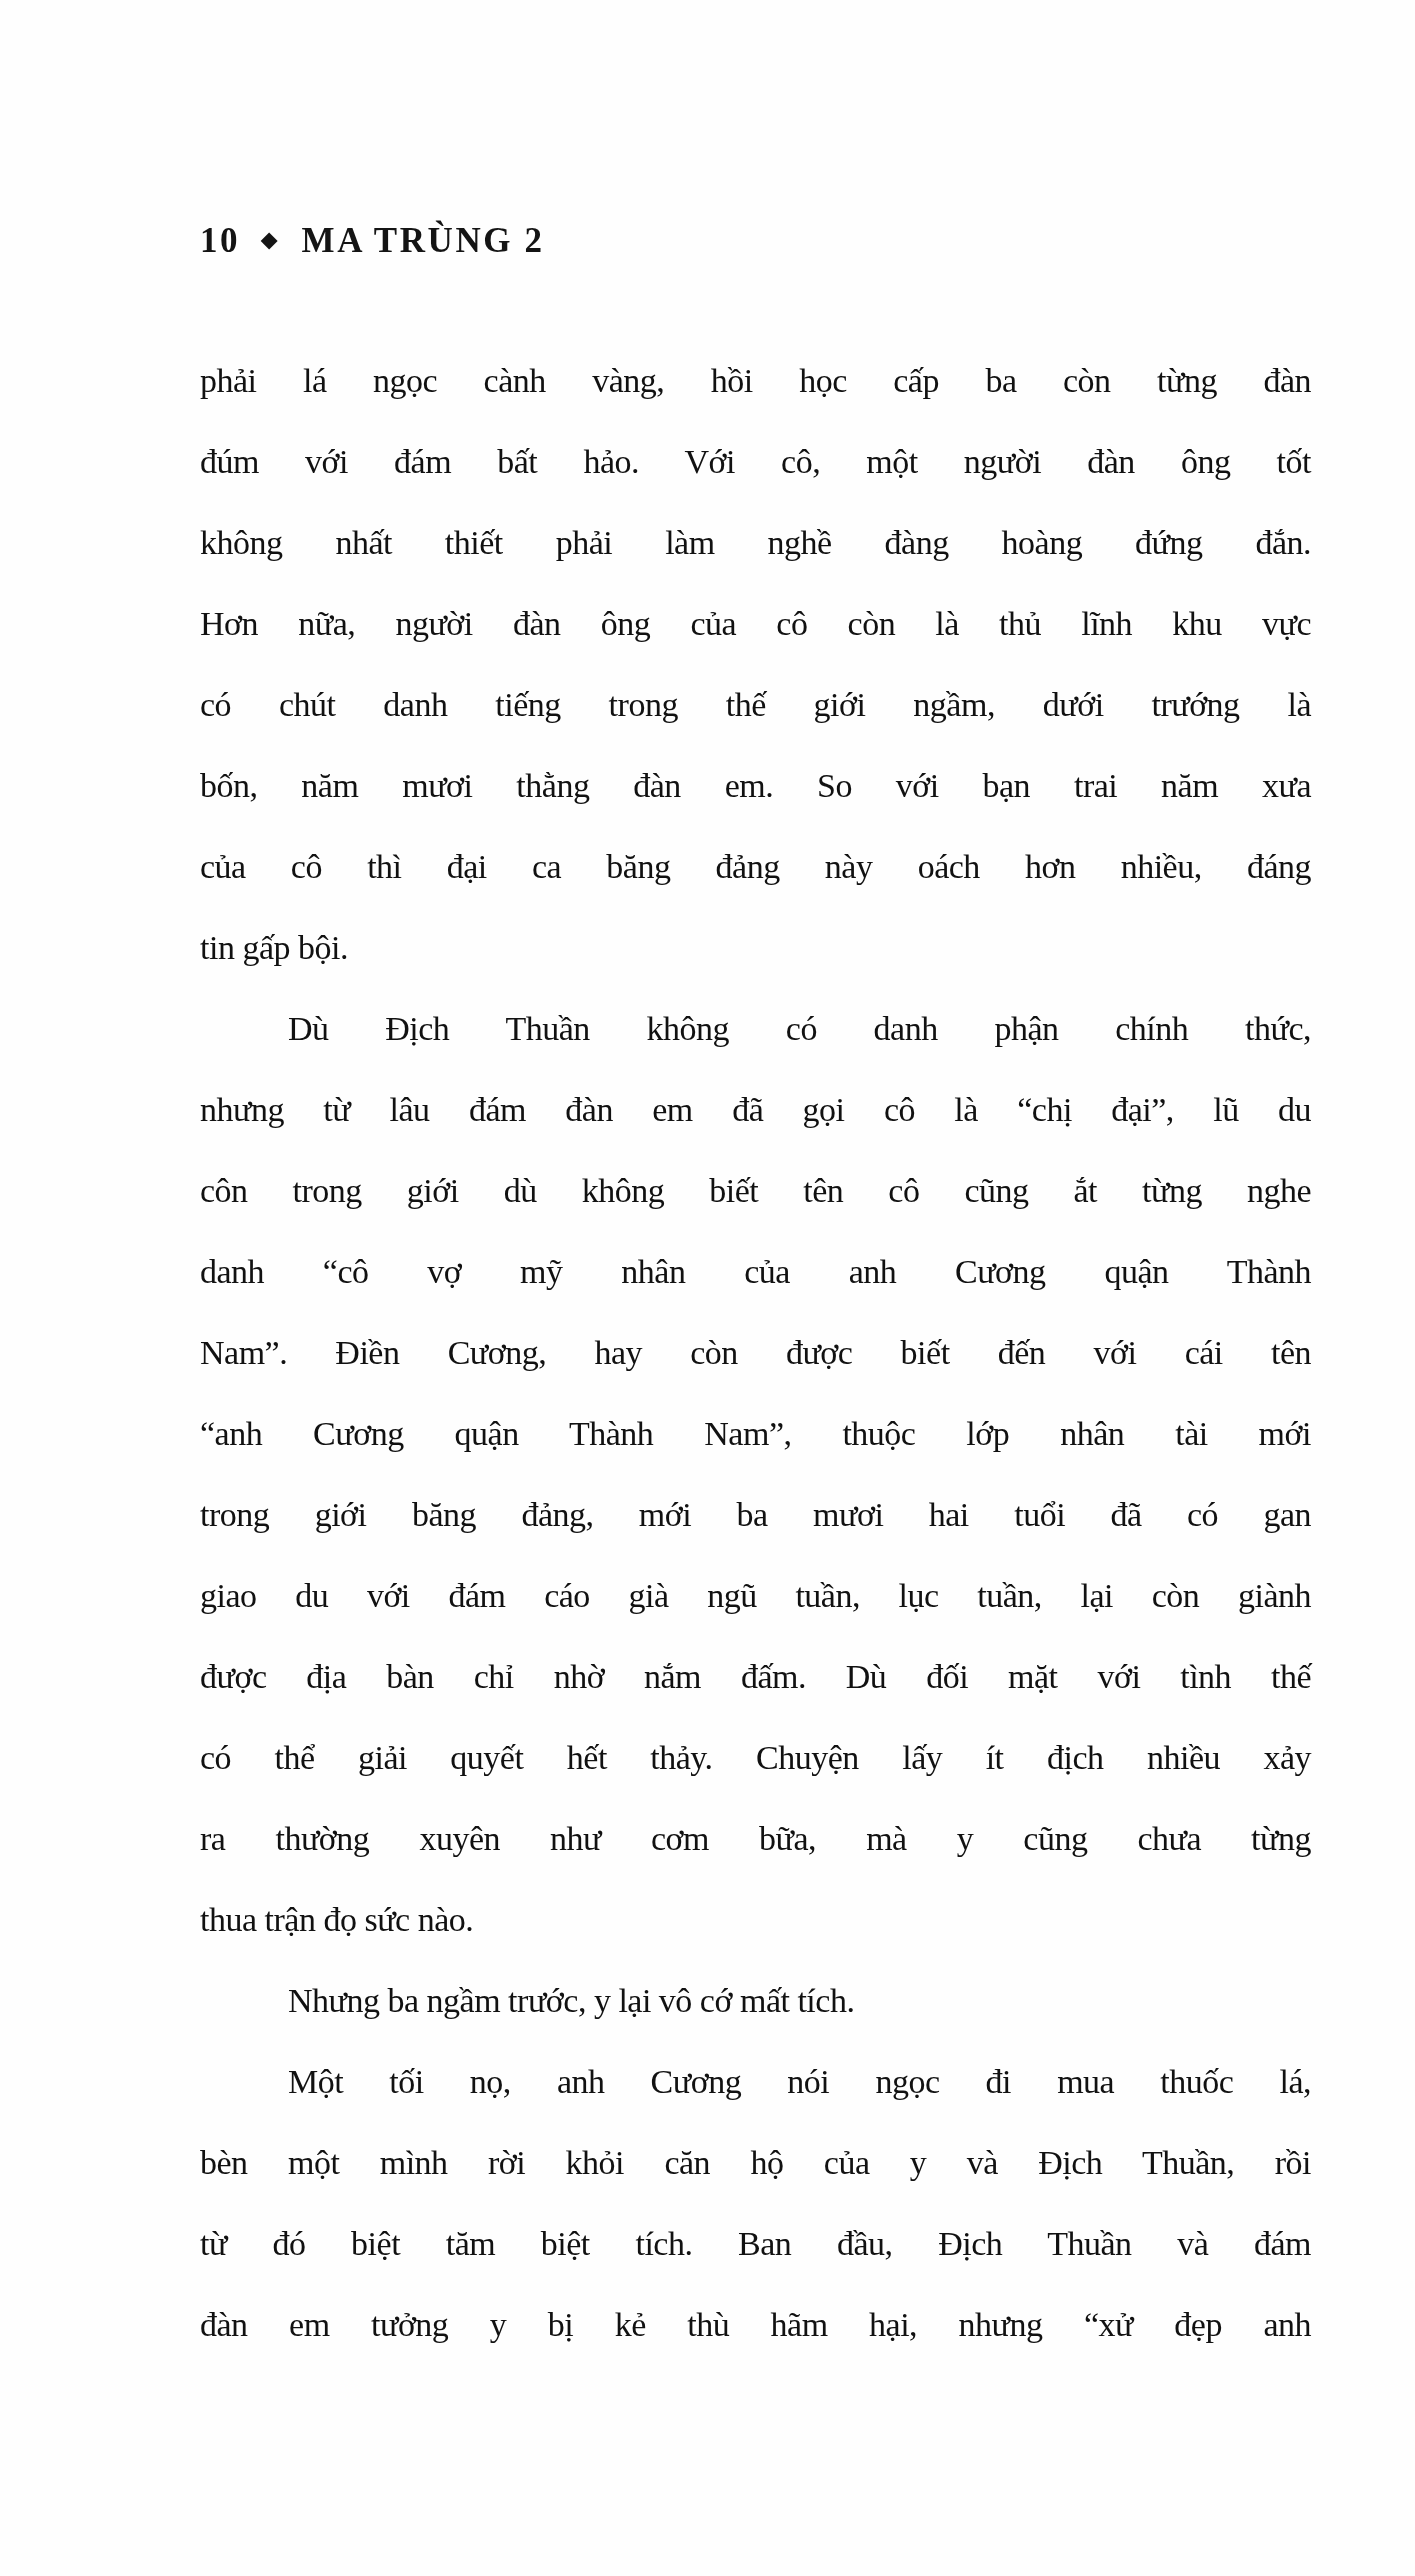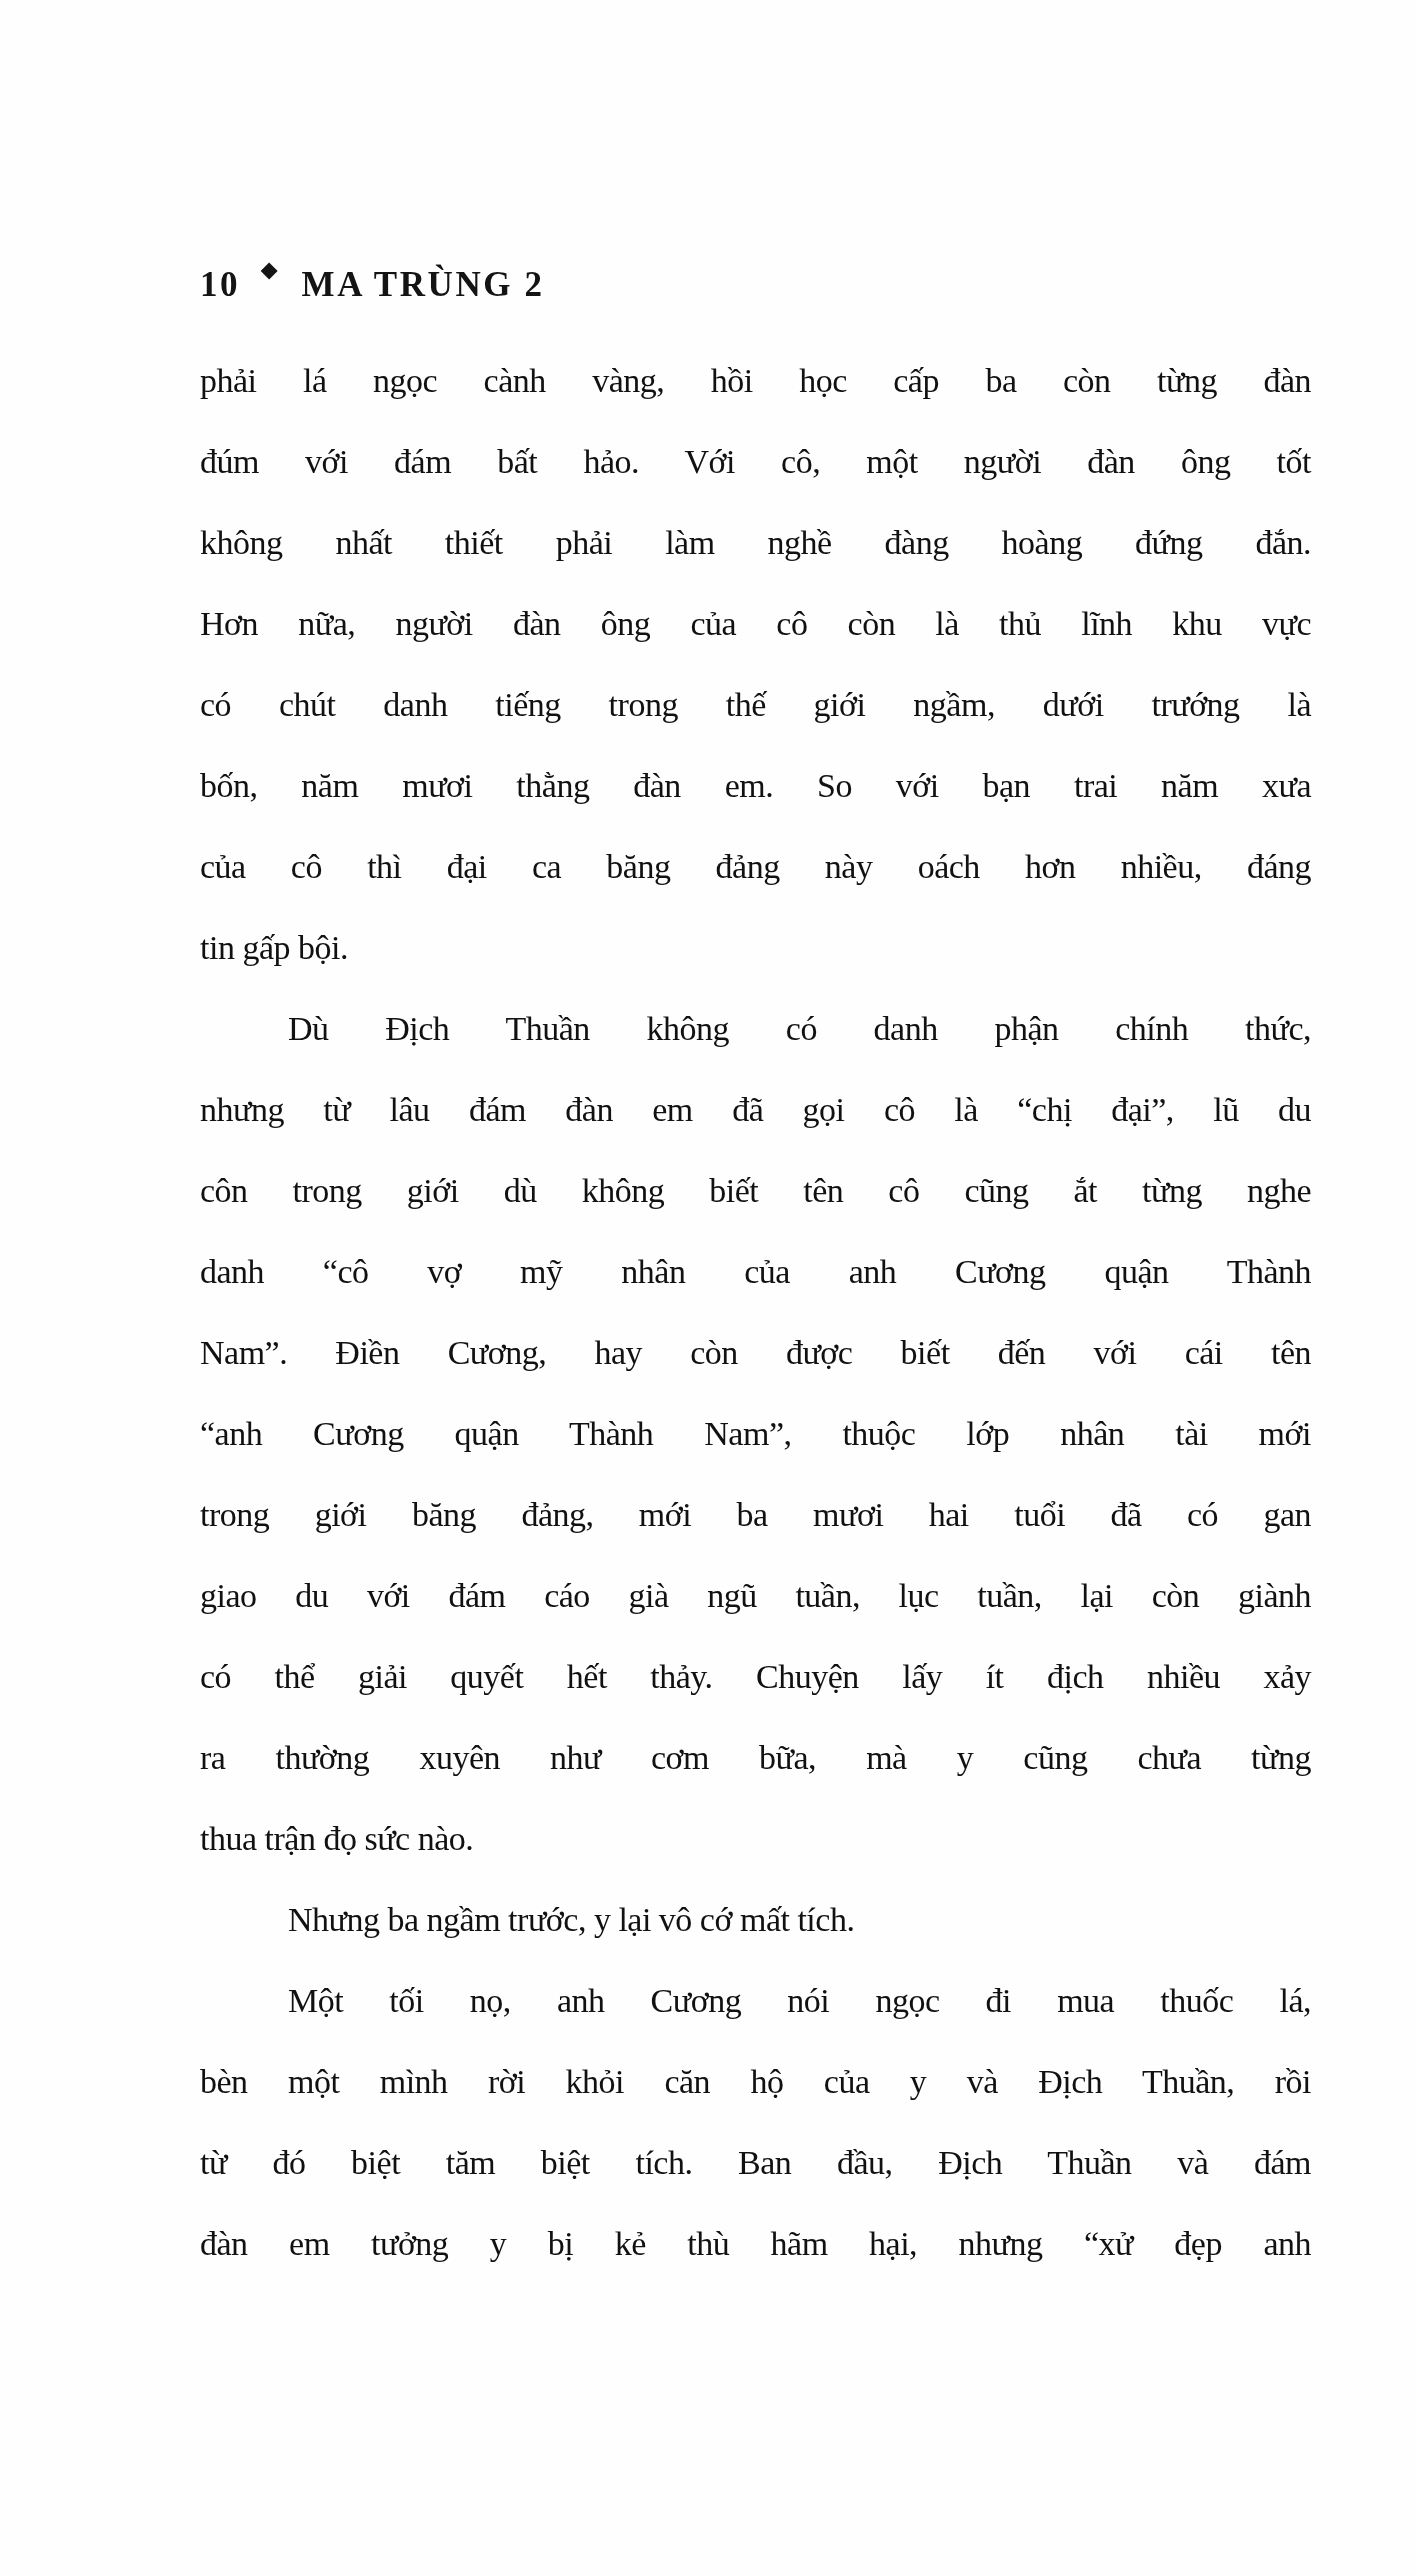--- a/index.html
+++ b/index.html
@@ -23,23 +23,22 @@
     }
     .running-head {
       position: absolute;
       left: 200px;
       top: 221px;
       font-size: 35px;
       letter-spacing: 2.6px;
       font-weight: bold;
       white-space: nowrap;
       display: flex;
-      align-items: flex-start;
+      align-items: center;
       color: #141414;
-      margin-top: 44px;
     }
     .running-head .sep {
       display: inline-block;
       width: 12.3px;
       height: 12.3px;
       background: #141414;
       transform: rotate(45deg);
       margin: 0 26px 0 23px;
     }
     .body-text {
@@ -91,20 +90,21 @@
 
     <div>
       <span class="line indent">Dù Địch Thuần không có danh phận chính thức,</span>
       <span class="line">nhưng từ lâu đám đàn em đã gọi cô là “chị đại”, lũ du</span>
       <span class="line">côn trong giới dù không biết tên cô cũng ắt từng nghe</span>
       <span class="line">danh “cô vợ mỹ nhân của anh Cương quận Thành</span>
       <span class="line">Nam”. Điền Cương, hay còn được biết đến với cái tên</span>
       <span class="line">“anh Cương quận Thành Nam”, thuộc lớp nhân tài mới</span>
       <span class="line">trong giới băng đảng, mới ba mươi hai tuổi đã có gan</span>
       <span class="line">giao du với đám cáo già ngũ tuần, lục tuần, lại còn giành</span>
+      <span class="line">được địa bàn chỉ nhờ nắm đấm. Dù đối mặt với tình thế</span>
       <span class="line">có thể giải quyết hết thảy. Chuyện lấy ít địch nhiều xảy</span>
       <span class="line">ra thường xuyên như cơm bữa, mà y cũng chưa từng</span>
       <span class="line last">thua trận đọ sức nào.</span>
     </div>
 
     <div>
       <span class="line indent last">Nhưng ba ngầm trước, y lại vô cớ mất tích.</span>
     </div>
 
     <div>

